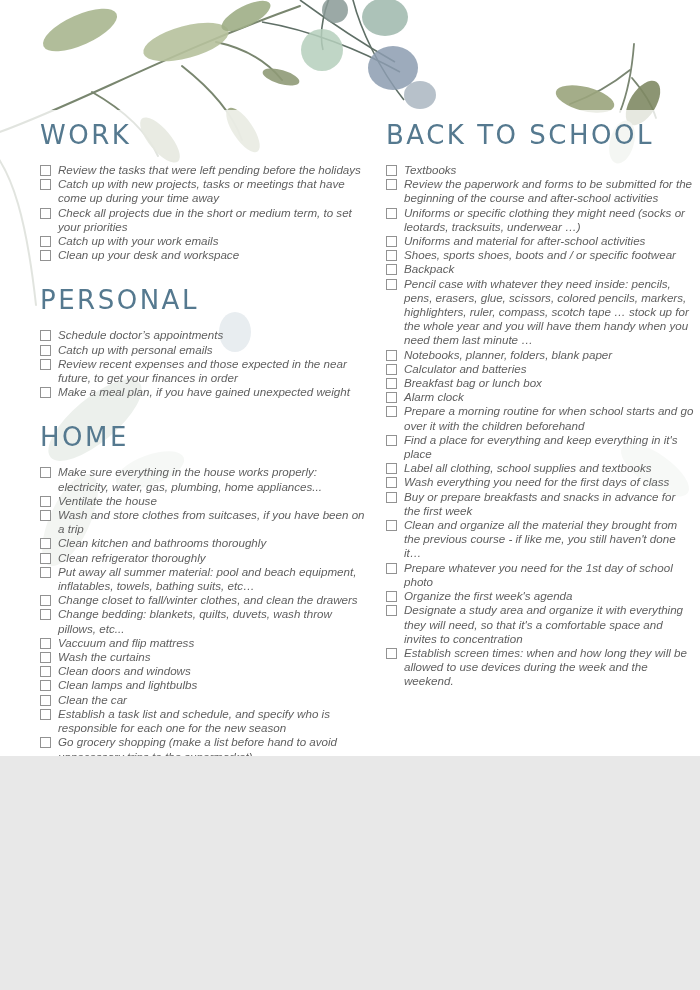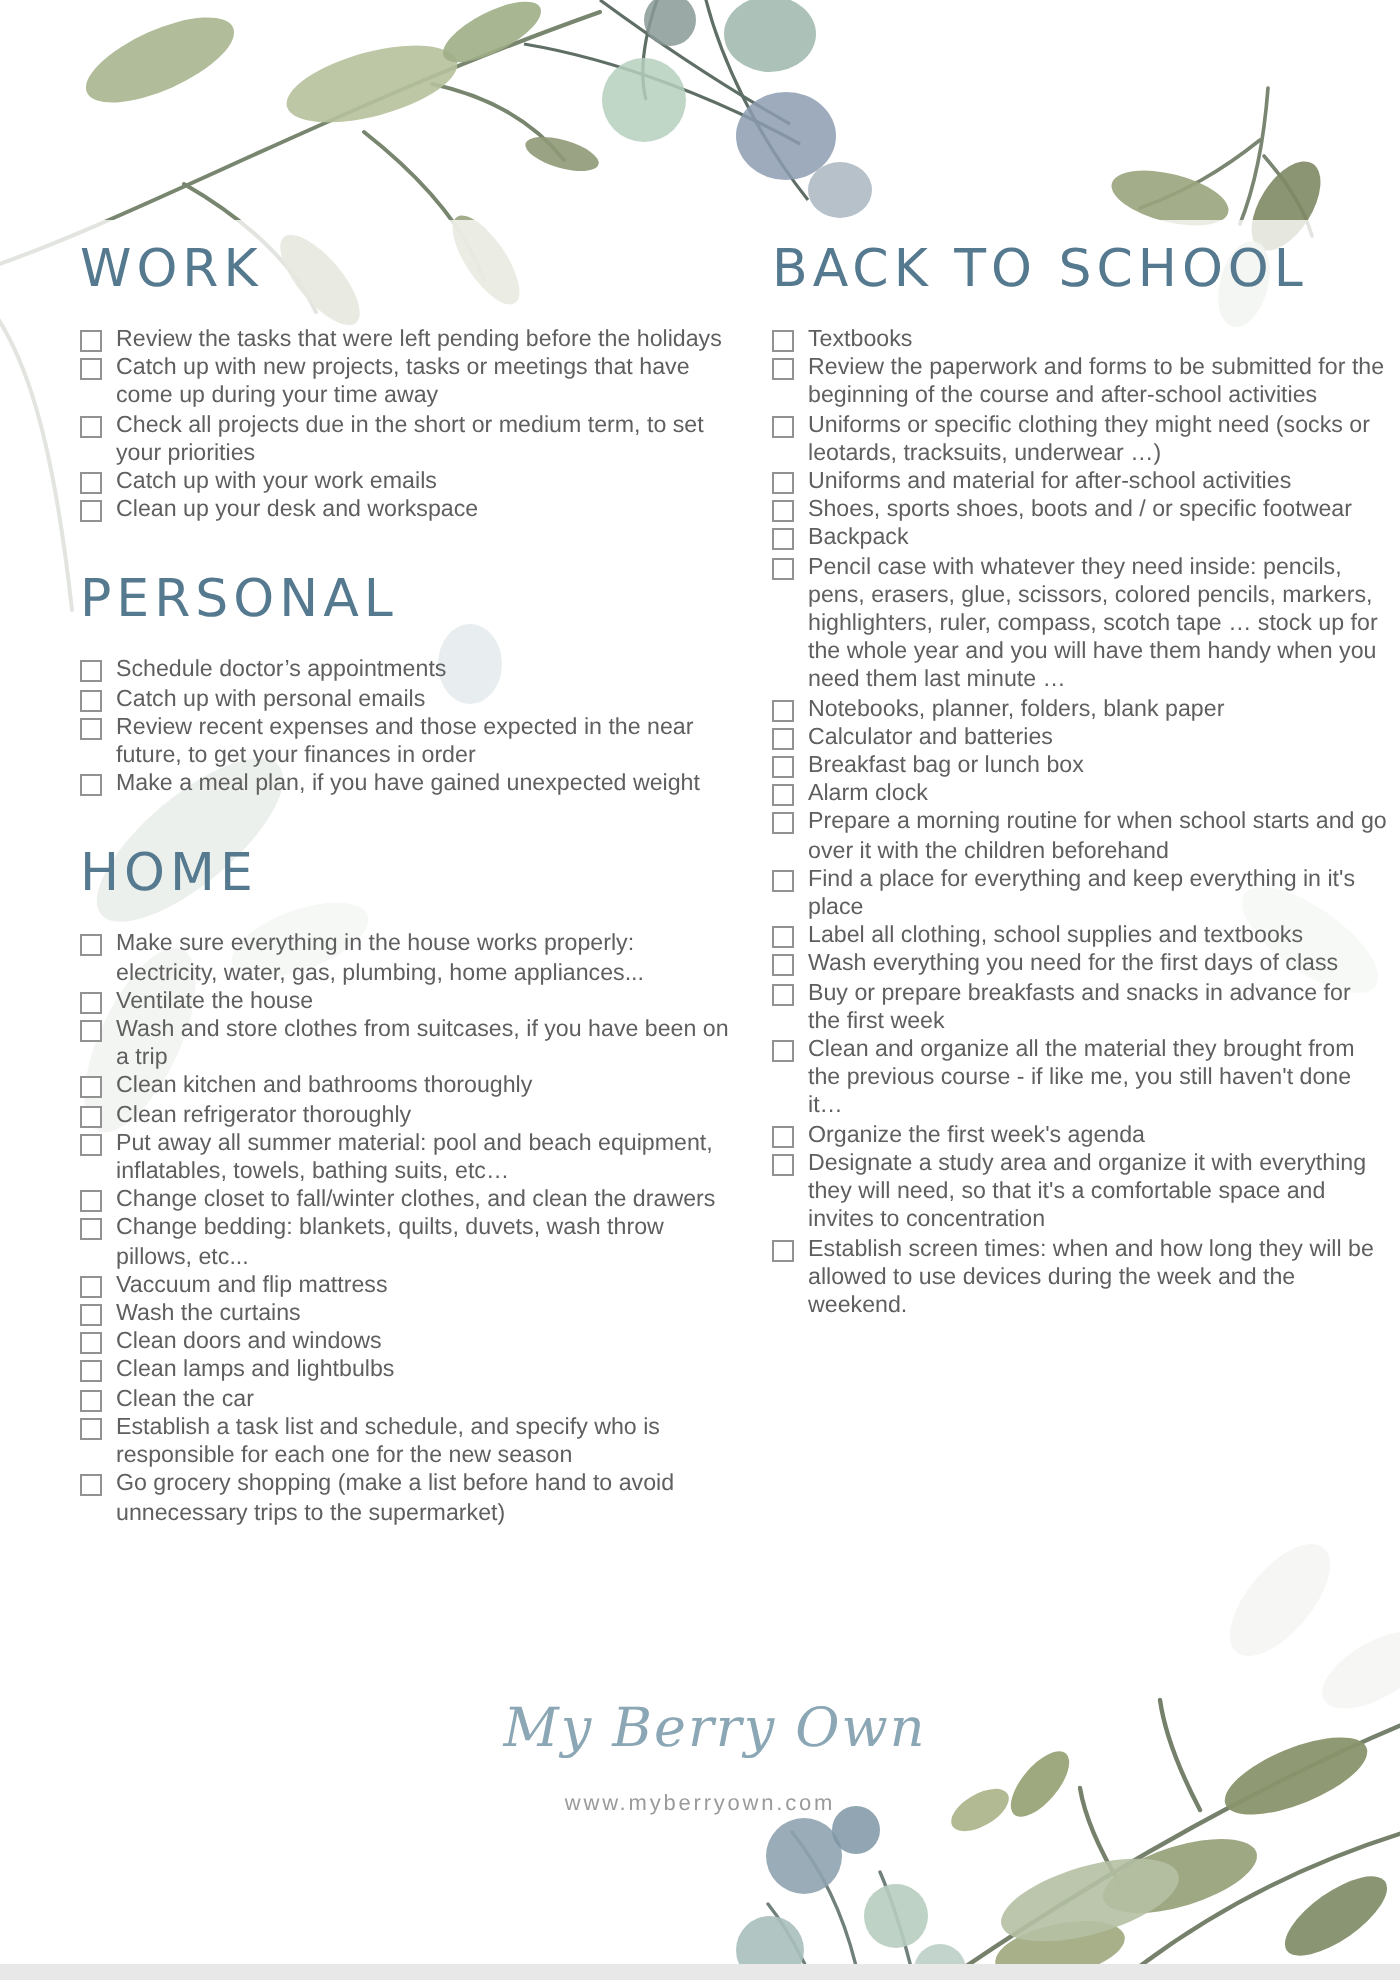--- a/index.html
+++ b/index.html
@@ -4,41 +4,41 @@
 <style>
   :root{
     --heading:#55798f;
     --body-text:#5f5f5f;
     --checkbox-border:#929292;
     --brand-script:#8ba6b4;
     --website-text:#9a9a9a;
   }
   html,body{margin:0;padding:0;background:#e8e8e8;}
   .page{
-    position:relative;width:700px;height:982px;margin:0 auto;
+    position:relative;width:700px;height:756px;margin:0 auto;
     background:#ffffff;overflow:hidden;
     font-family:"Liberation Sans",sans-serif;
   }
   svg.decor{position:absolute;left:0;top:0;z-index:0;}
   .content{position:absolute;inset:0;z-index:1;}
   .col{position:absolute;top:120px;}
   .col-left{left:40px;width:326px;}
   .col-right{left:386px;width:308px;}
   .section + .section{margin-top:23px;}
   .section-title{
     margin:0 0 13px 0;
     font-family:"DejaVu Sans",sans-serif;
     font-weight:400;
     font-size:26px;line-height:30px;
     letter-spacing:2.5px;
     color:var(--heading);
   }
   ul.checklist{list-style:none;margin:0;padding:0;
     font-size:11.6px;line-height:14.2px;color:var(--body-text);}
-  li.item{display:flex;align-items:flex-start;}
+  li.item{display:flex;align-items:flex-start;font-style:italic;}
   .box{
     flex:0 0 auto;width:9px;height:9px;
     border:1.2px solid var(--checkbox-border);
     background:#fff;margin:2px 7px 0 0;
   }
   .item-text{display:block;}
   .footer{position:absolute;left:0;right:0;top:850px;text-align:center;z-index:1;}
   .brand{
     font-family:"DejaVu Serif",serif;font-style:italic;
     font-size:27px;line-height:30px;color:var(--brand-script);
@@ -321,20 +321,24 @@
             <li class="item">
               <span class="box"></span>
               <span class="item-text">Buy or prepare breakfasts and snacks in advance for the first week</span>
             </li>
             <li class="item">
               <span class="box"></span>
               <span class="item-text">Clean and organize all the material they brought from the previous course - if like me, you still haven't done it…</span>
             </li>
             <li class="item">
               <span class="box"></span>
+              <span class="item-text">Prepare whatever you need for the 1st day of school photo</span>
+            </li>
+            <li class="item">
+              <span class="box"></span>
               <span class="item-text">Organize the first week's agenda</span>
             </li>
             <li class="item">
               <span class="box"></span>
               <span class="item-text">Designate a study area and organize it with everything they will need, so that it's a comfortable space and invites to concentration</span>
             </li>
             <li class="item">
               <span class="box"></span>
               <span class="item-text">Establish screen times: when and how long they will be allowed to use devices during the week and the weekend.</span>
             </li>

